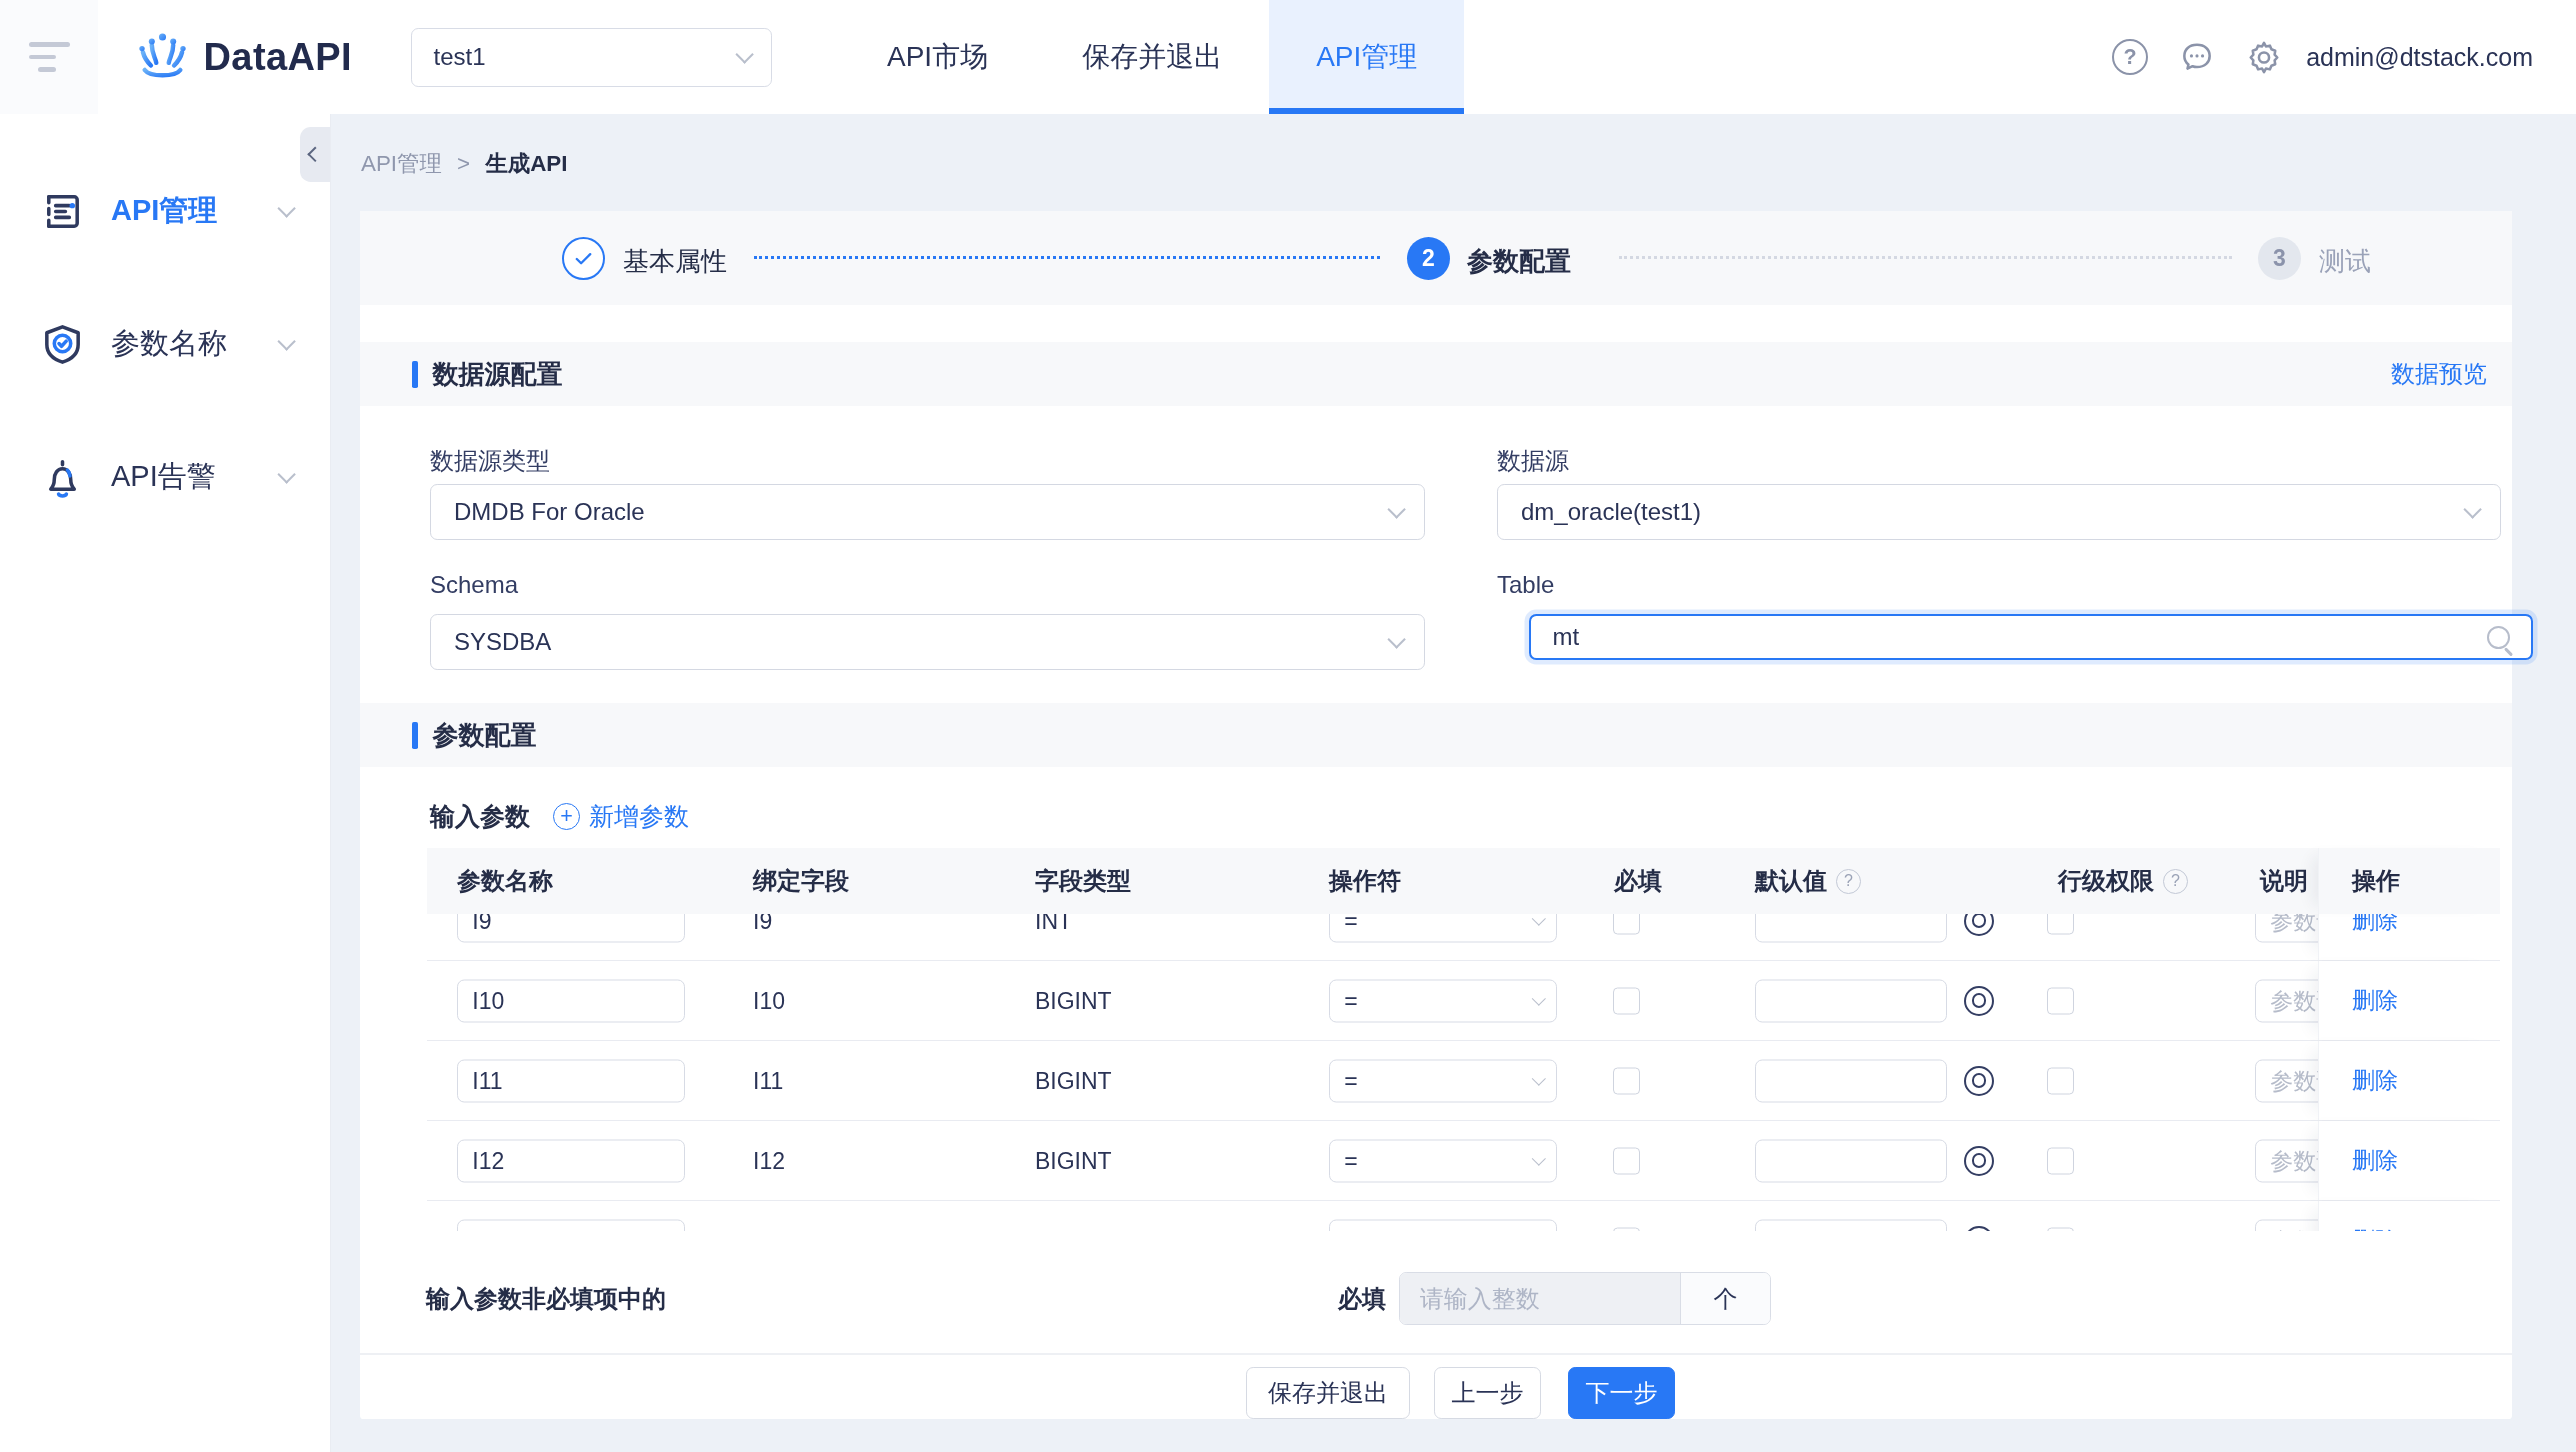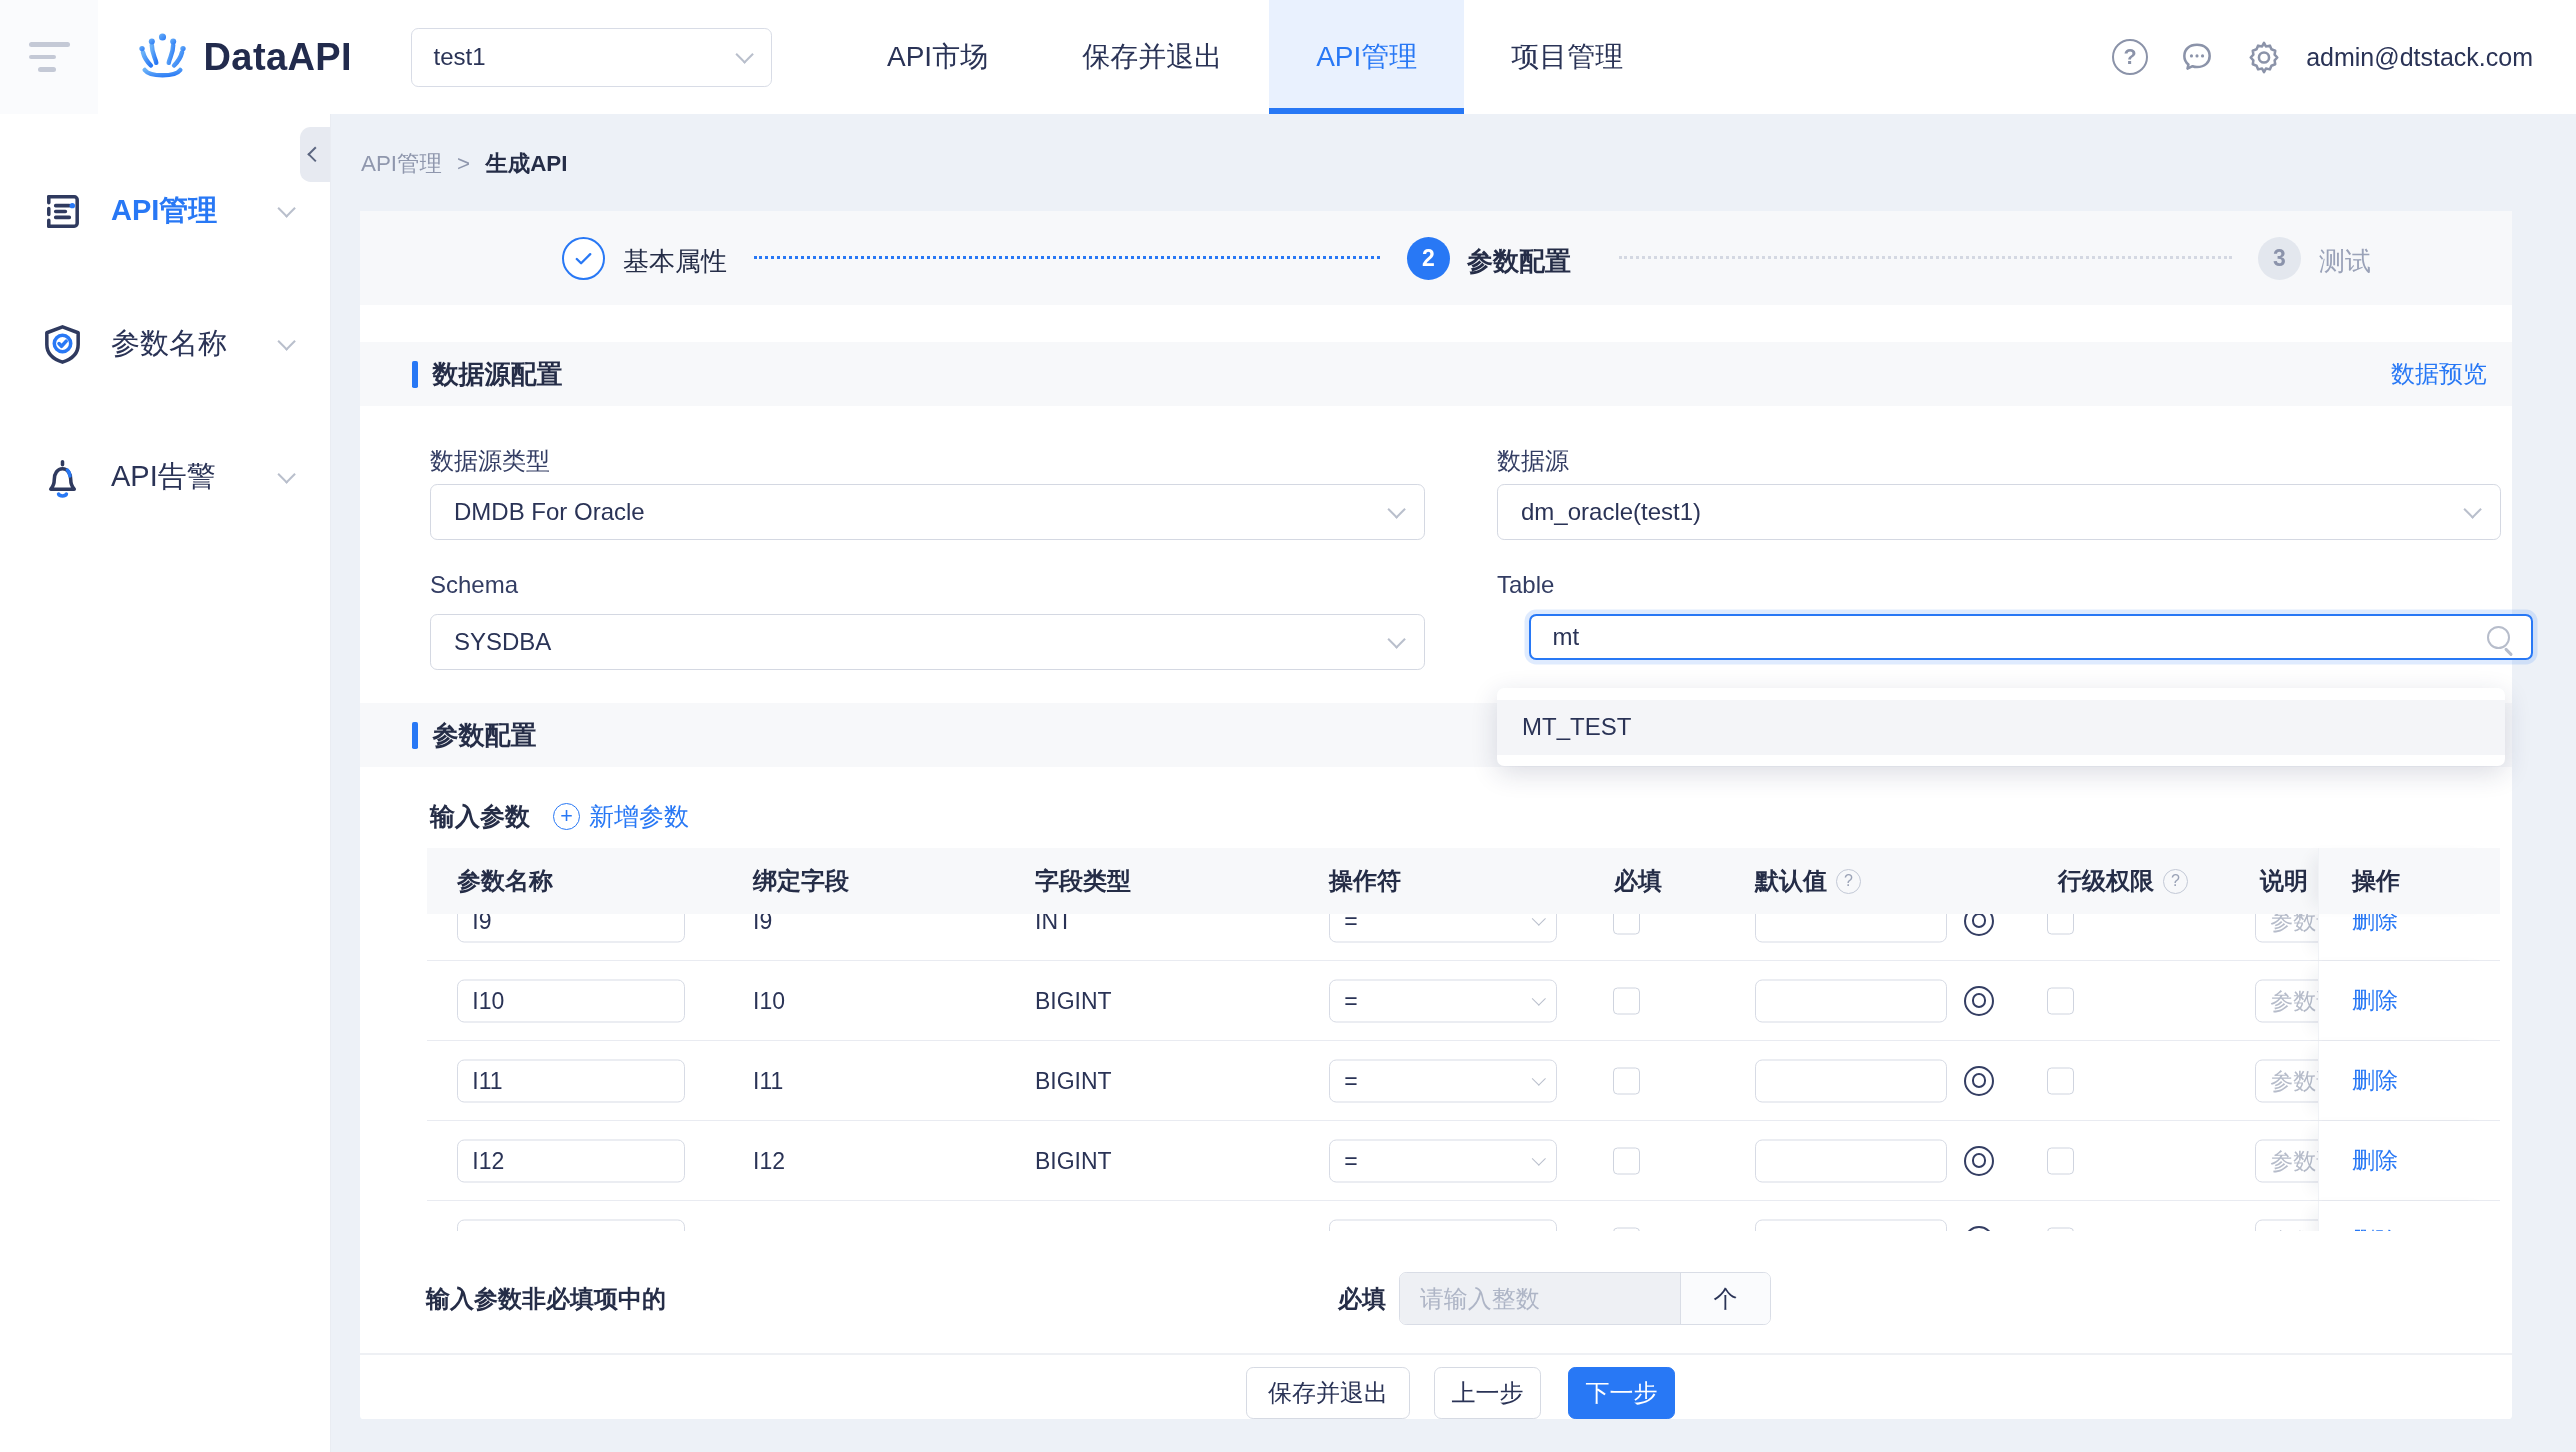--- a/index.html
+++ b/index.html
@@ -156,23 +156,20 @@
   <div class="nav">
     <div class="nav-item">
         <span>API市场</span>
       </div>
     <div class="nav-item">
         <span>保存并退出</span>
       </div>
     <div class="nav-item active">
         <span>API管理</span>
       </div>
-    <div class="nav-item">
-        <span>项目管理</span>
-      </div>
   </div>
   <div class="header-right">
     <span class="hicon">
         <span class="help-circle">?</span>
       </span>
     <span class="hicon">
       <svg viewBox="0 0 24 24" width="39" height="39" fill="none" stroke="#8b93a9" stroke-width="1.6">
         <path d="M12 4c5 0 8 3 8 7s-3 7-8 7c-1 0-2-.2-2.8-.5L6 19l.6-2.6C5 15.2 4 13.3 4 11c0-4 3-7 8-7z" stroke-linejoin="round"></path>
         <circle cx="8.5" cy="11" r="1" fill="#8b93a9" stroke="none"></circle>
         <circle cx="12" cy="11" r="1" fill="#8b93a9" stroke="none"></circle>
@@ -277,23 +274,20 @@
     <div class="search-input-wrap" style="left:1137px; top:403px; width:1004px;">
       <input value="mt" style="">
       <span class="search-icon"></span>
     </div>
 
     <div class="section-strip" style="top:492px;">
       <span class="blue-bar"></span>
       <span class="strip-title">参数配置</span>
     </div>
 
-    <div class="suggest-panel" style="left:1137px; top:477px; width:1008px;">
-      <div class="suggest-item">MT_TEST</div>
-    </div>
 
     <div class="inparams-row" style="left:70px; top:589px;">
       <span class="inparams-label">输入参数</span>
       <span class="plus-icon">+</span>
       <span class="add-link">新增参数</span>
     </div>
 
     <div class="ptable">
       <div class="thead">
         <span class="th" style="left:30px;">参数名称</span>

